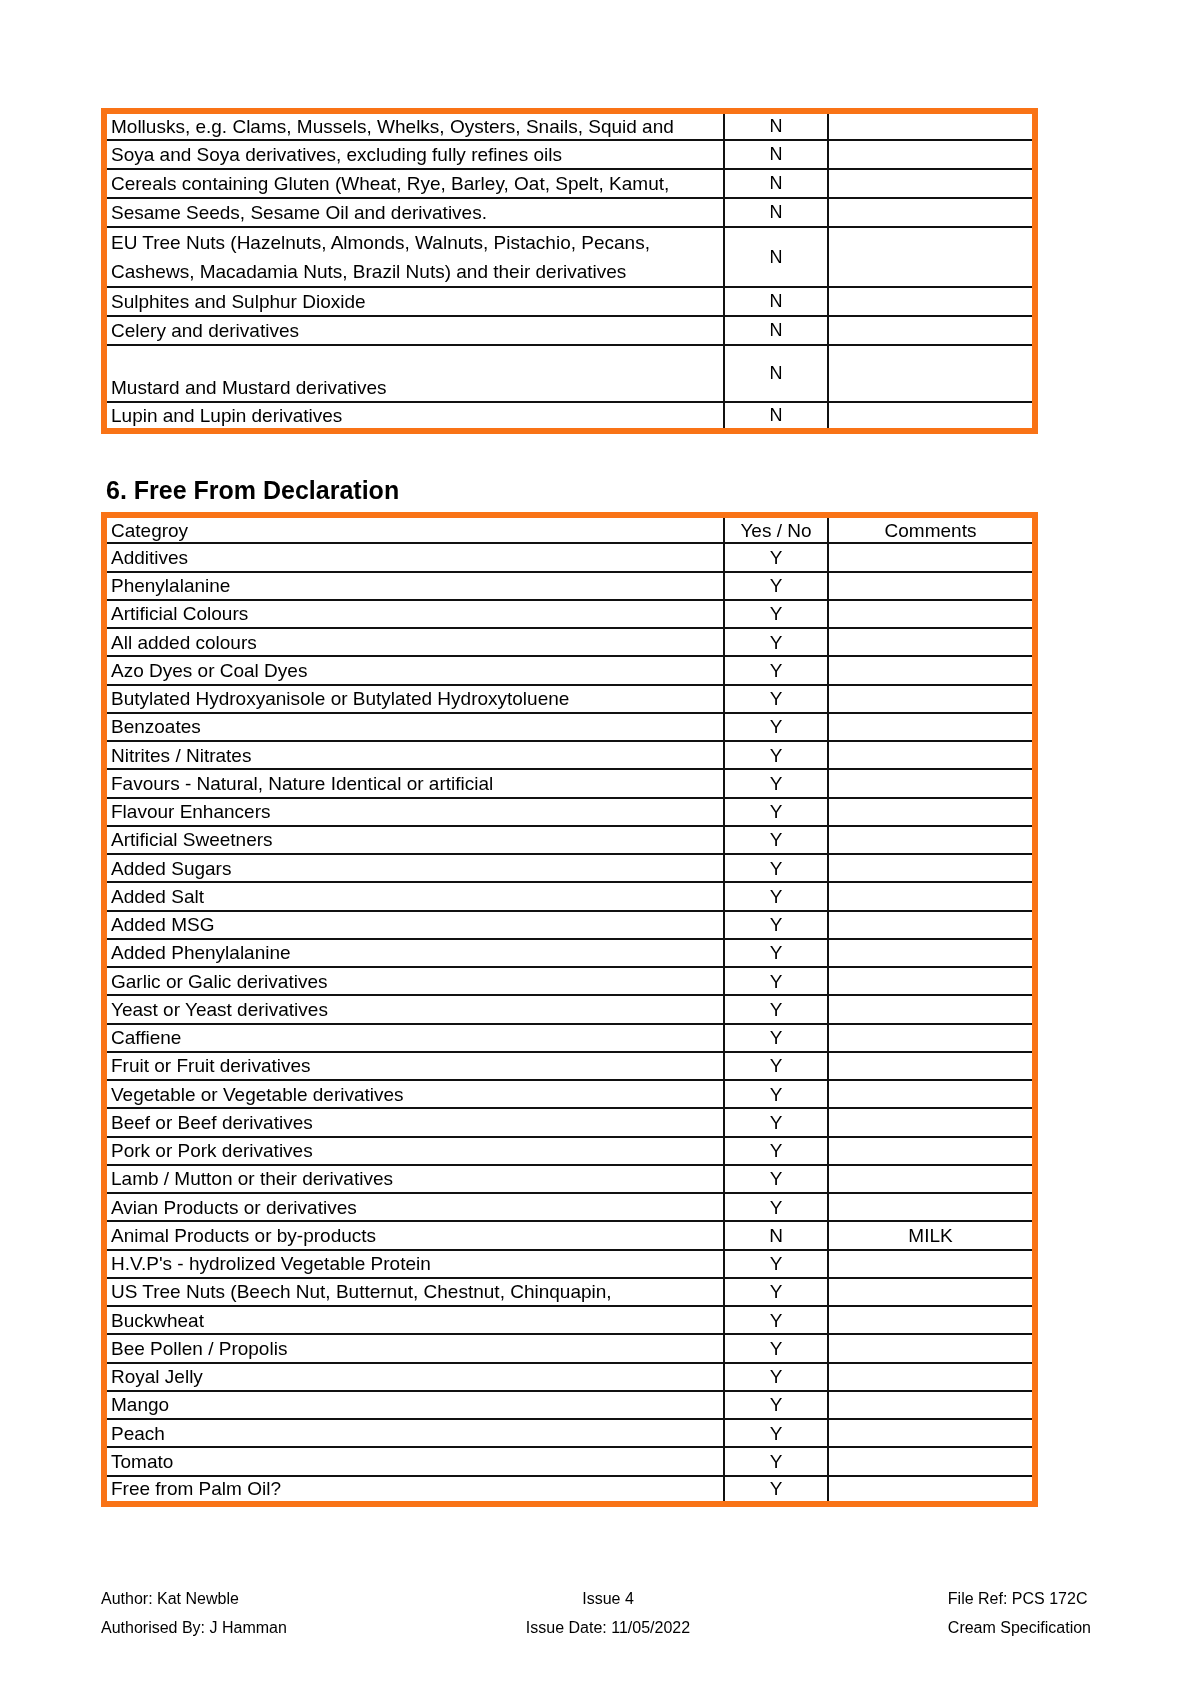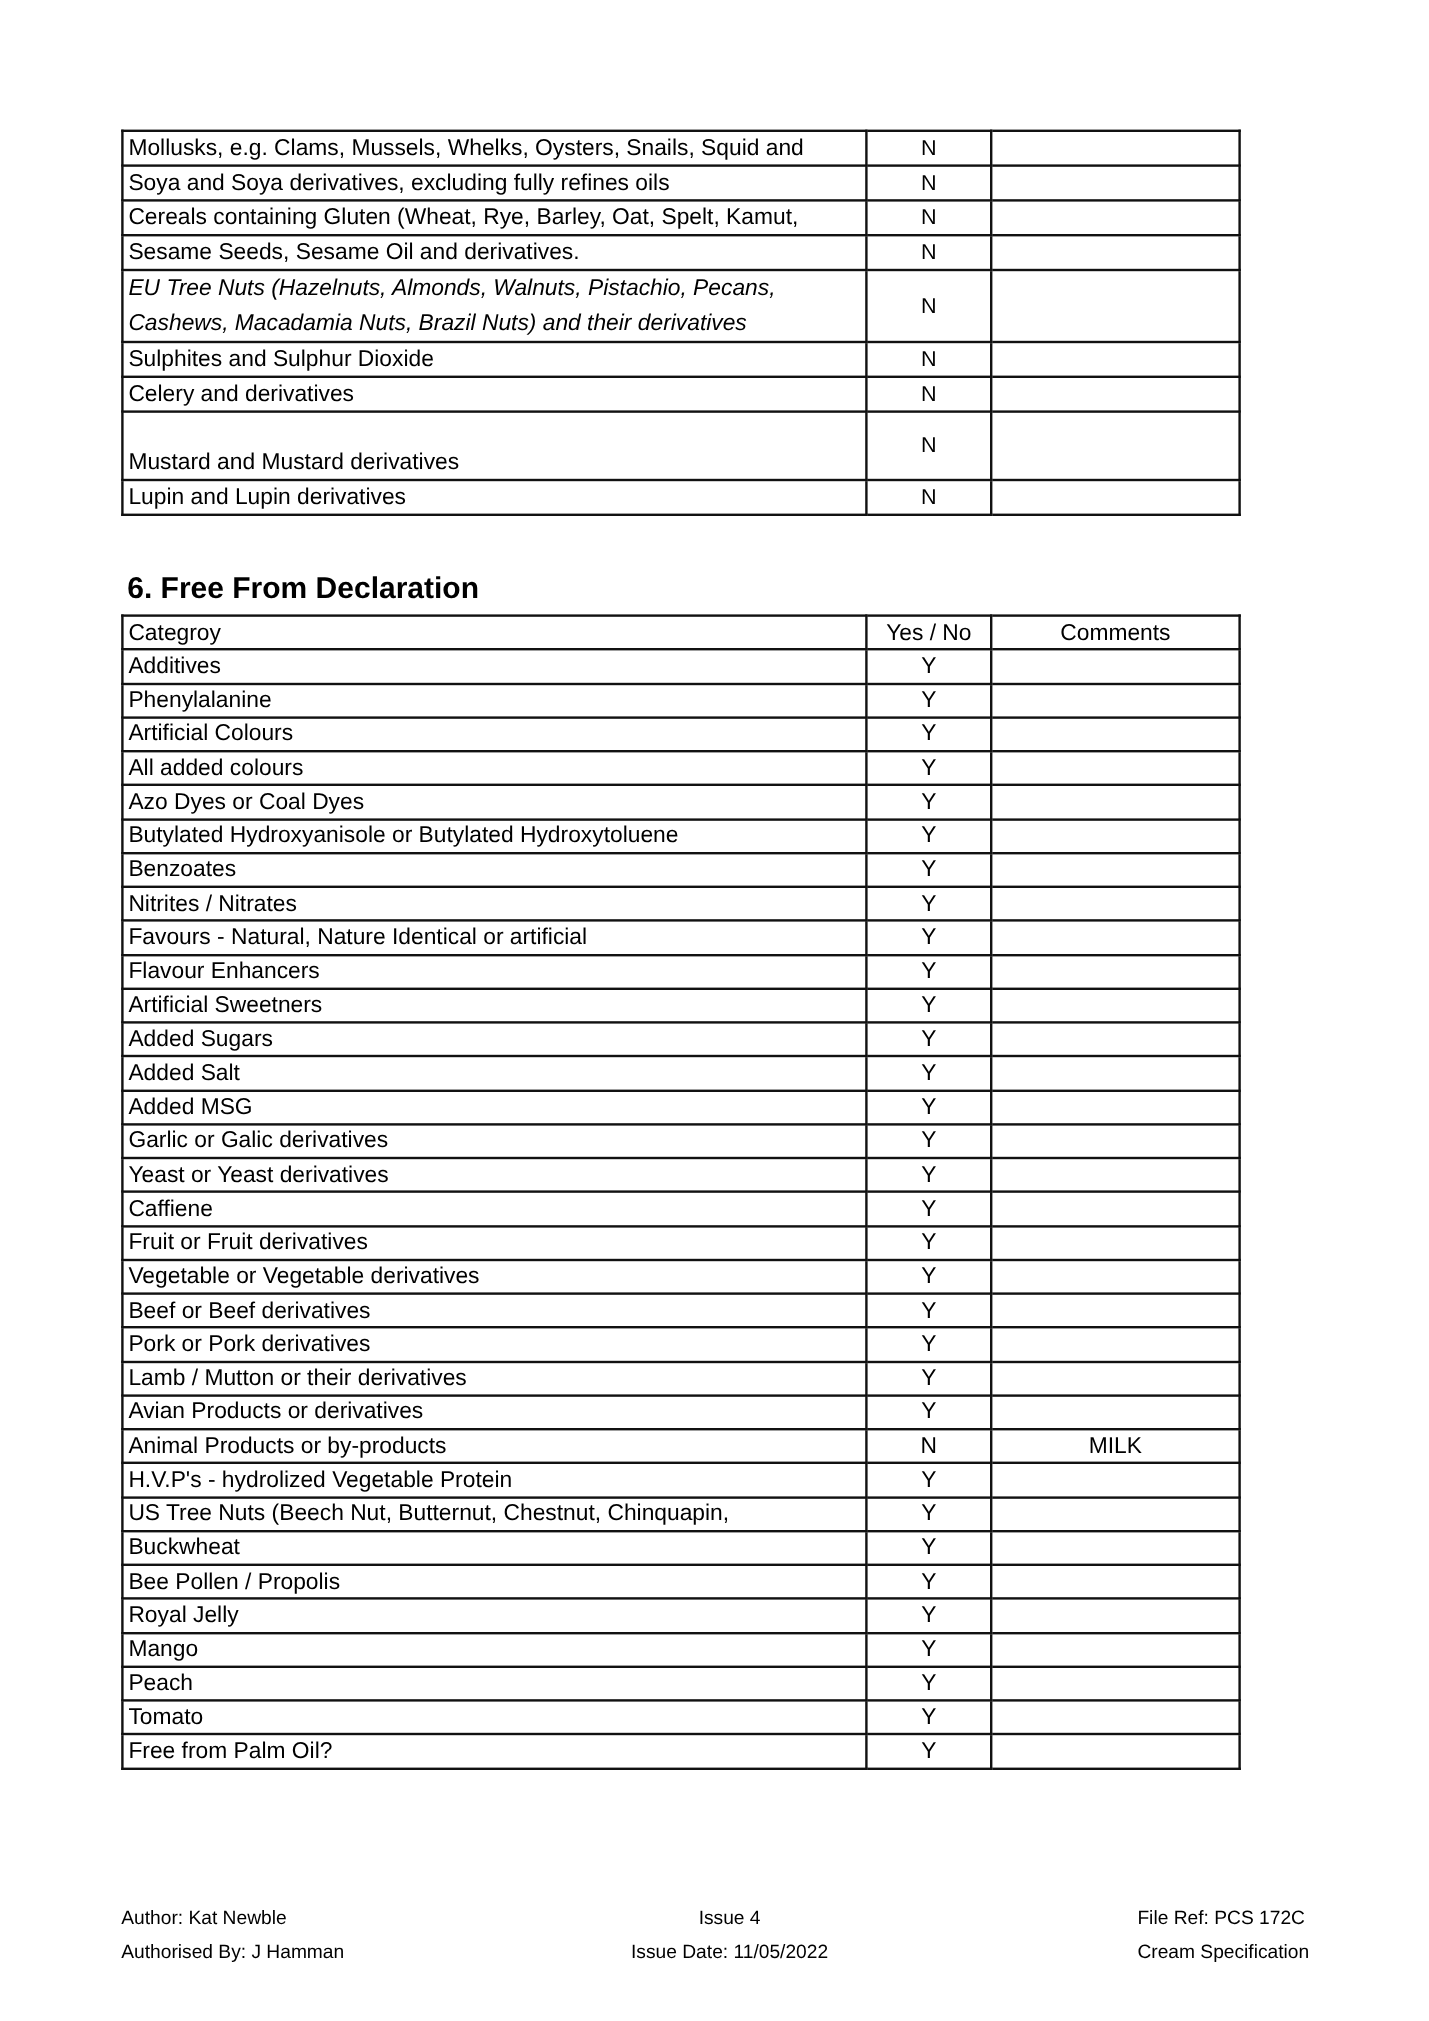--- a/index.html
+++ b/index.html
@@ -19,21 +19,21 @@
       position: absolute;
       left: 0; top: 0;
       width: 1191px; height: 1684px;
     }
     table.grid {
       position: absolute;
       left: 101px;
       width: 931px;
       border-collapse: collapse;
       table-layout: fixed;
-      border: 1px solid #f97316;
+      border: 6px solid #f97316;
     }
     table.grid td, table.grid th {
       border: 2px solid #111;
       padding: 0 4px;
       font-size: 19px;
       line-height: 21px;
       font-weight: normal;
       white-space: nowrap;
       overflow: hidden;
       text-align: left;
@@ -41,21 +41,21 @@
     }
     table.grid col.c-cat { width: 620px; }
     table.grid col.c-yn { width: 104px; }
     table.grid col.c-cm { width: 207px; }
     table.grid td.yn, table.grid td.cm, table.grid th.yn, table.grid th.cm {
       text-align: center;
     }
     #allergen-table { top: 108px; }
     #allergen-table tr { height: 29px; }
     #allergen-table tr.tall-2 { height: 58px; }
-    #allergen-table tr.tall-2 td.cat { white-space: normal; line-height: 29px; font-style: italic; }
+    #allergen-table tr.tall-2 td.cat { white-space: normal; line-height: 29px; }
     #allergen-table tr.tall-bottom { height: 57px; padding-left: 25px; }
     #allergen-table tr.tall-bottom td.cat { vertical-align: bottom; padding-bottom: 3px; }
     #allergen-table td.yn { font-family: "Liberation Sans", sans-serif; font-size: 18px; }
 
     .section-title {
       position: absolute;
       left: 106px;
       top: 479px;
       font-size: 25px;
       font-weight: bold;
@@ -216,20 +216,25 @@
           <td class="yn">Y</td>
           <td class="cm"></td>
         </tr>
         <tr>
           <td class="cat">Added Salt</td>
           <td class="yn">Y</td>
           <td class="cm"></td>
         </tr>
         <tr>
           <td class="cat">Added MSG</td>
+          <td class="yn">Y</td>
+          <td class="cm"></td>
+        </tr>
+        <tr>
+          <td class="cat">Added Phenylalanine</td>
           <td class="yn">Y</td>
           <td class="cm"></td>
         </tr>
         <tr>
           <td class="cat">Garlic or Galic derivatives</td>
           <td class="yn">Y</td>
           <td class="cm"></td>
         </tr>
         <tr>
           <td class="cat">Yeast or Yeast derivatives</td>

